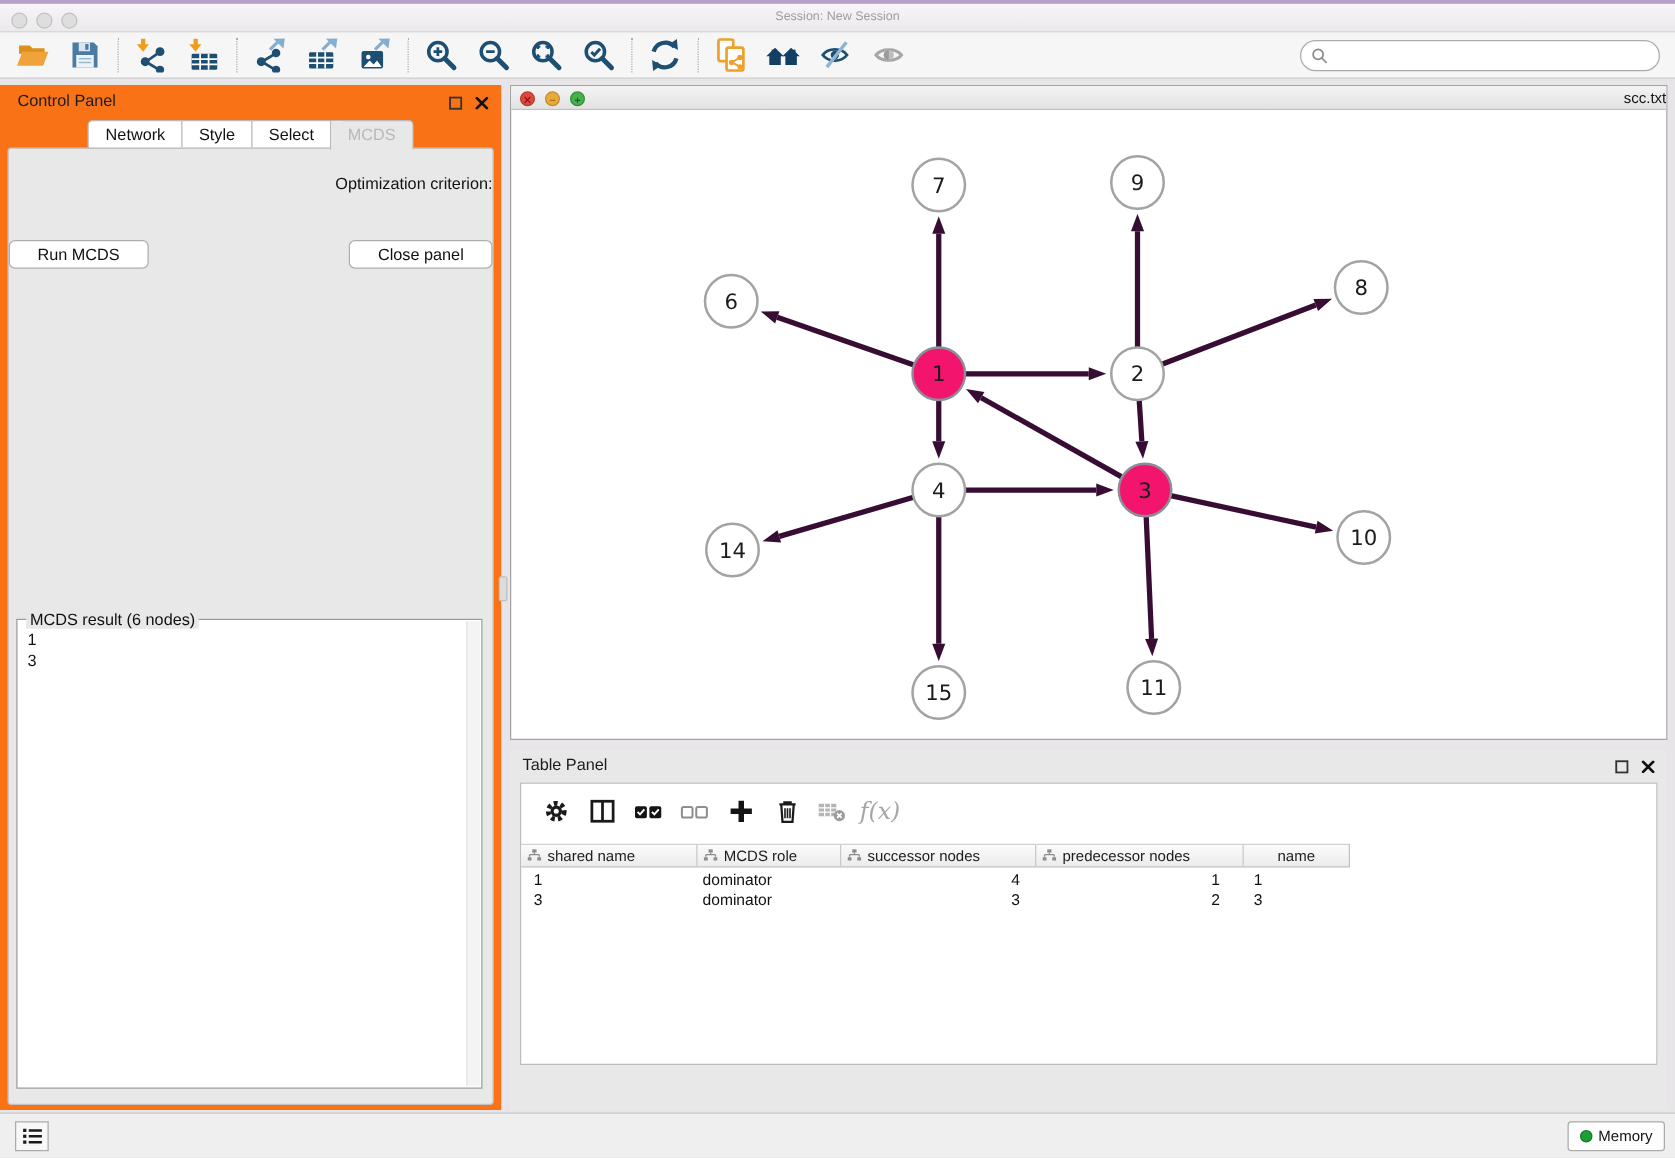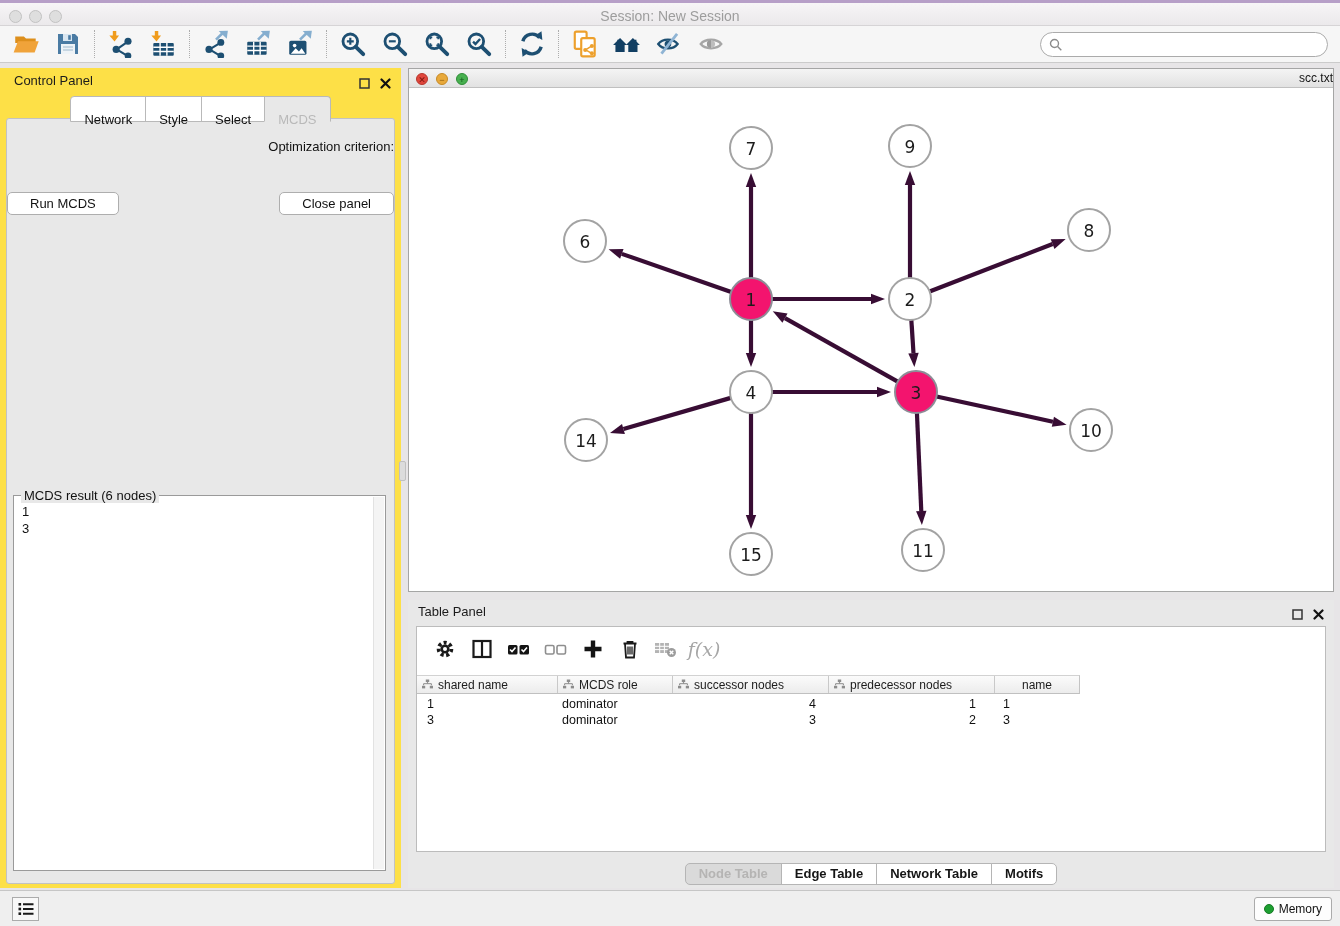--- a/index.html
+++ b/index.html
@@ -4,21 +4,21 @@
 <style>
   * { margin:0; padding:0; box-sizing:border-box; }
   html,body { width:1340px; height:926px; overflow:hidden;
     font-family:"Liberation Sans", sans-serif; background:#e7e5e7; }
 
   
   .titlebar { position:absolute; top:0; left:0; right:0; height:26px;
     background:linear-gradient(#f7f5f7,#ebe9eb); border-top:3px solid #b79fc8;
     border-bottom:1px solid #d6d4d6; }
   .titlebar .title { position:absolute; left:0; right:0; top:5px; text-align:center;
-    font-size:14px; color:#9d9d9d; }
+    font-size:10px; color:#9d9d9d; }
   .dot { position:absolute; top:7px; width:13px; height:13px; border-radius:50%;
     background:#dedede; border:1px solid #c2c2c2; }
 
   
   .toolbar { position:absolute; top:26px; left:0; right:0; height:37px;
     background:#f6f6f6; border-bottom:1px solid #cbcbcb; display:flex;
     align-items:center; padding-left:5px; }
   .tbi { width:42px; height:34px; display:flex; align-items:center;
     justify-content:center; }
   .tbsep { width:0; height:28px; border-left:1px dotted #adadad; margin:0 5px; }
@@ -27,26 +27,26 @@
     display:flex; align-items:center; padding-left:8px; }
   .searchbox input { border:none; outline:none; flex:1; font-size:13px;
     background:transparent; padding-left:5px; font-family:inherit; }
 
   
   .panel-title { font-size:13px; color:#1c1c1c; }
   .winbtn { width:11px; height:11px; display:inline-block; }
 
   
   .control-panel { position:absolute; left:0; top:68px; width:401px; height:820px;
-    background:#fde047; }
+    background:#f97316; }
   .cp-head { position:absolute; top:0; left:0; right:0; height:24px;
     display:flex; align-items:center; padding:0 10px 0 14px; }
   .cp-tabs { position:absolute; top:28px; left:0; right:0; height:23px;
     display:flex; justify-content:center; z-index:2; }
-  .cp-tab { height:23px; line-height:21px; padding:12px 13px; font-size:13px;
+  .cp-tab { height:23px; line-height:21px; padding:0 13px; font-size:13px;
     background:#fff; border:1px solid #b9b9b9; margin-left:-1px; color:#111; }
   .cp-tab.first { border-radius:4px 0 0 0; margin-left:0; }
   .cp-tab.sel { background:#e8e8e8; color:#b9b9b9; border-bottom-color:#e8e8e8;
     border-radius:0 4px 0 0; height:24px; }
   .cp-body { position:absolute; top:50px; left:6px; right:6px; bottom:4px;
     background:#e8e8e8; border:1px solid #c2c2c2; border-radius:3px; }
   .opt-label { position:absolute; top:20px; left:0; right:0; text-align:right;
     font-size:13px; color:#111; }
   .dropdown { position:absolute; top:40px; left:39px; width:310px; height:23px;
     background:#fff; border:1px solid #aeaeae; border-radius:5px; display:flex;
@@ -509,26 +509,20 @@
     </div>
     <div class="tbl-row" style="top:85px">
       <div class="td" style="width:140px;padding-left:10px">3</div>
       <div class="td" style="width:115px">dominator</div>
       <div class="td num" style="width:156px;padding-right:12px">3</div>
       <div class="td num" style="width:166px;padding-right:18px">2</div>
       <div class="td" style="width:85px;padding-left:9px">3</div>
     </div>
   </div>
 
-  <div class="tp-tabs">
-    <div class="tp-tab first sel">Node Table</div>
-    <div class="tp-tab">Edge Table</div>
-    <div class="tp-tab">Network Table</div>
-    <div class="tp-tab last">Motifs</div>
-  </div>
 </div>
 
 <div class="statusbar">
   <div class="status-left-btn">
     <svg width="16" height="14" viewBox="0 0 16 14">
       <rect x="0.5" y="1" width="2.6" height="2.6" fill="#1a1a1a"></rect>
       <rect x="0.5" y="5.7" width="2.6" height="2.6" fill="#1a1a1a"></rect>
       <rect x="0.5" y="10.4" width="2.6" height="2.6" fill="#1a1a1a"></rect>
       <path d="M5 2.3h10.5M5 7h10.5M5 11.7h10.5" stroke="#1a1a1a" stroke-width="2"></path>
     </svg>

